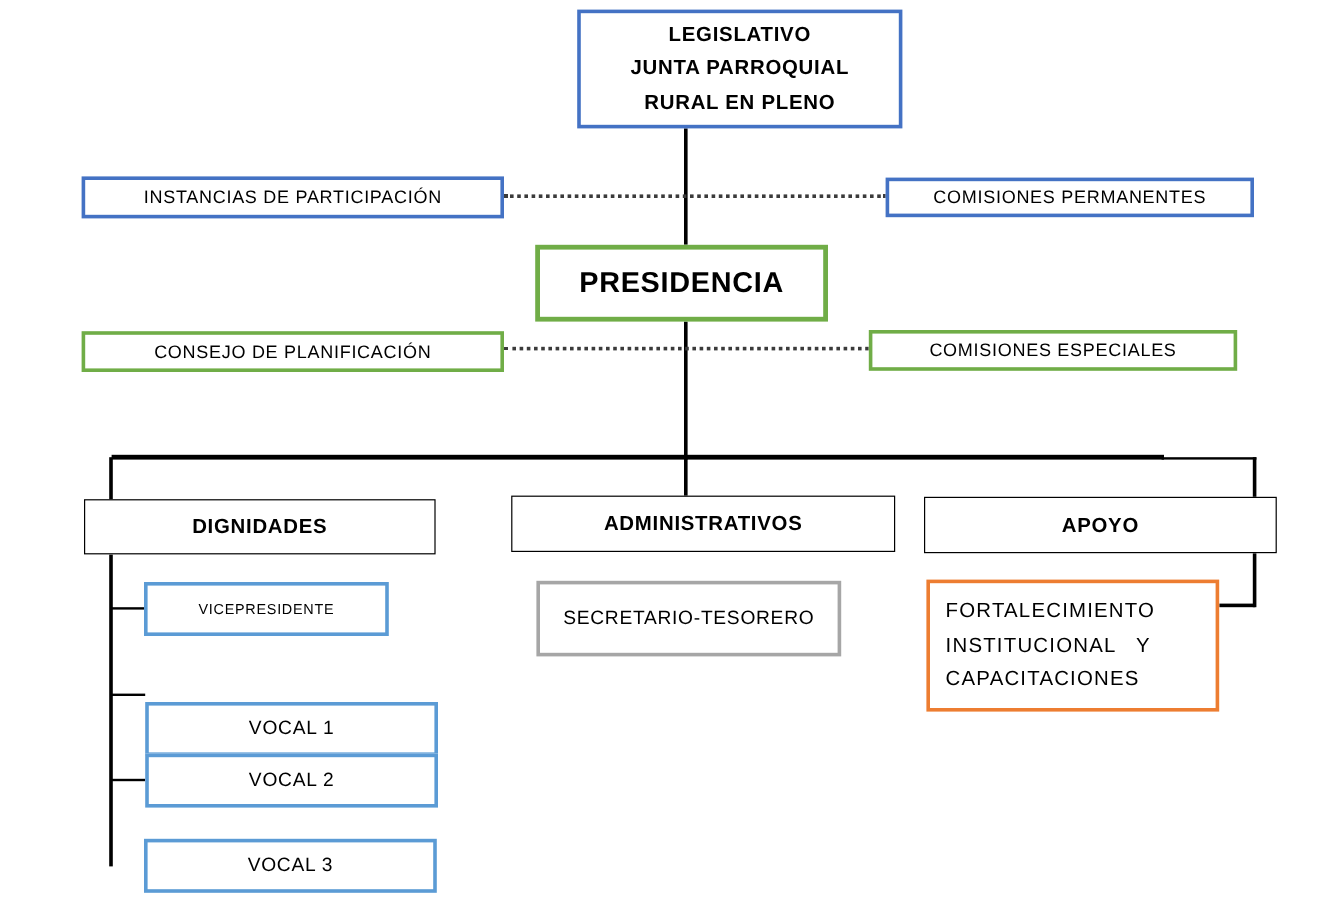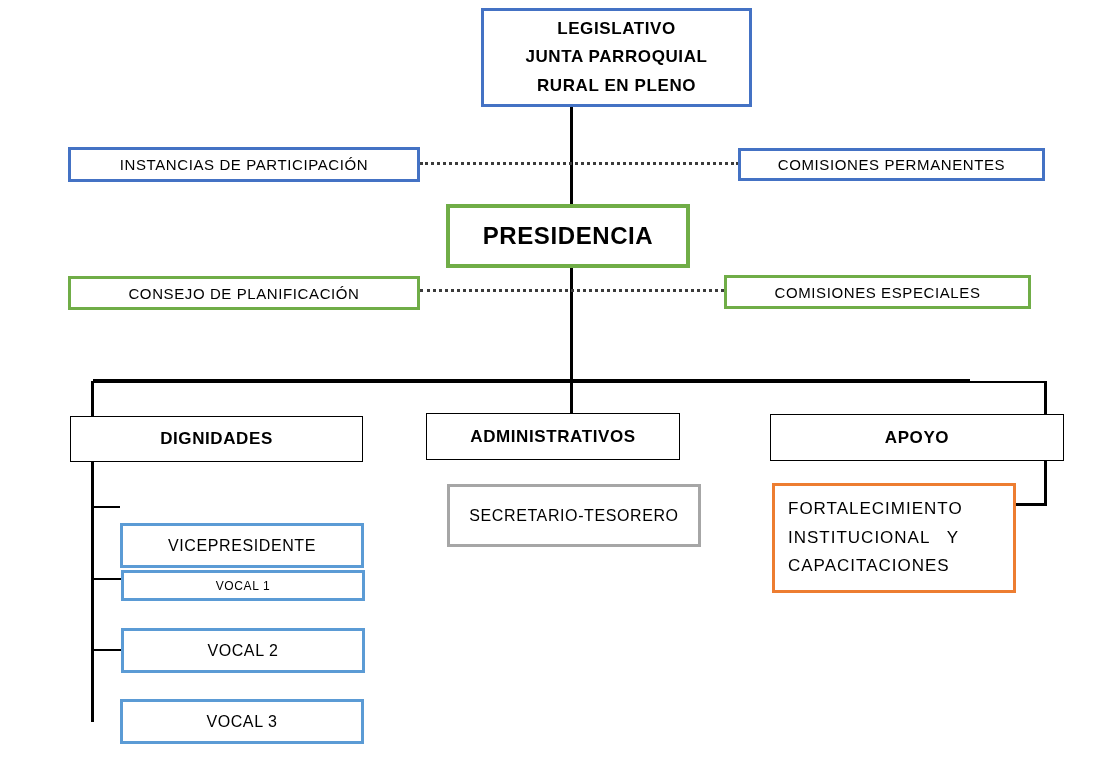--- a/index.html
+++ b/index.html
@@ -66,25 +66,25 @@
 
   <div class="box blue" style="left:738px;top:148px;width:307px;height:33px;font-size:15px;">COMISIONES PERMANENTES</div>
   <div class="box blue" style="left:68px;top:147px;width:352px;height:35px;font-size:15px;">INSTANCIAS DE PARTICIPACIÓN</div>
 
   <div class="box greenthick bold" style="left:446px;top:204px;width:244px;height:64px;font-size:24px;">PRESIDENCIA</div>
 
   <div class="box green" style="left:68px;top:276px;width:352px;height:34px;font-size:15px;">CONSEJO DE PLANIFICACIÓN</div>
   <div class="box green" style="left:724px;top:275px;width:307px;height:34px;font-size:15px;">COMISIONES ESPECIALES</div>
 
   <div class="box black bold" style="left:70px;top:416px;width:293px;height:46px;font-size:17px;">DIGNIDADES</div>
-  <div class="box black bold" style="left:426px;top:413px;width:254px;height:47px;font-size:17px;">ADMINISTRATIVOS</div>
+  <div class="box black bold" style="left:426px;top:413px;width:320px;height:47px;font-size:17px;">ADMINISTRATIVOS</div>
   <div class="box black bold" style="left:770px;top:414px;width:294px;height:47px;font-size:17px;">APOYO</div>
 
-  <div class="box lightblue" style="left:120px;top:485px;width:244px;height:45px;font-size:16px;margin-top:38px;">VICEPRESIDENTE</div>
-  <div class="box lightblue" style="left:121px;top:570px;width:244px;height:31px;font-size:12px;">VOCAL 1</div>
+  <div class="box lightblue" style="left:120px;top:485px;width:204px;height:45px;font-size:12px;">VICEPRESIDENTE</div>
+  <div class="box lightblue" style="left:121px;top:585px;width:244px;height:45px;font-size:16px;">VOCAL 1</div>
   <div class="box lightblue" style="left:121px;top:628px;width:244px;height:45px;font-size:16px;">VOCAL 2</div>
   <div class="box lightblue" style="left:120px;top:699px;width:244px;height:45px;font-size:16px;">VOCAL 3</div>
 
   <div class="box gray" style="left:447px;top:484px;width:254px;height:63px;font-size:16px;">SECRETARIO-TESORERO</div>
 
   <div class="box orange prewrap" style="left:772px;top:483px;width:244px;height:110px;font-size:17px;justify-content:flex-start;text-align:left;padding-left:13px;letter-spacing:1px;">FORTALECIMIENTO
 INSTITUCIONAL   Y
 CAPACITACIONES</div>
 
 </div>

